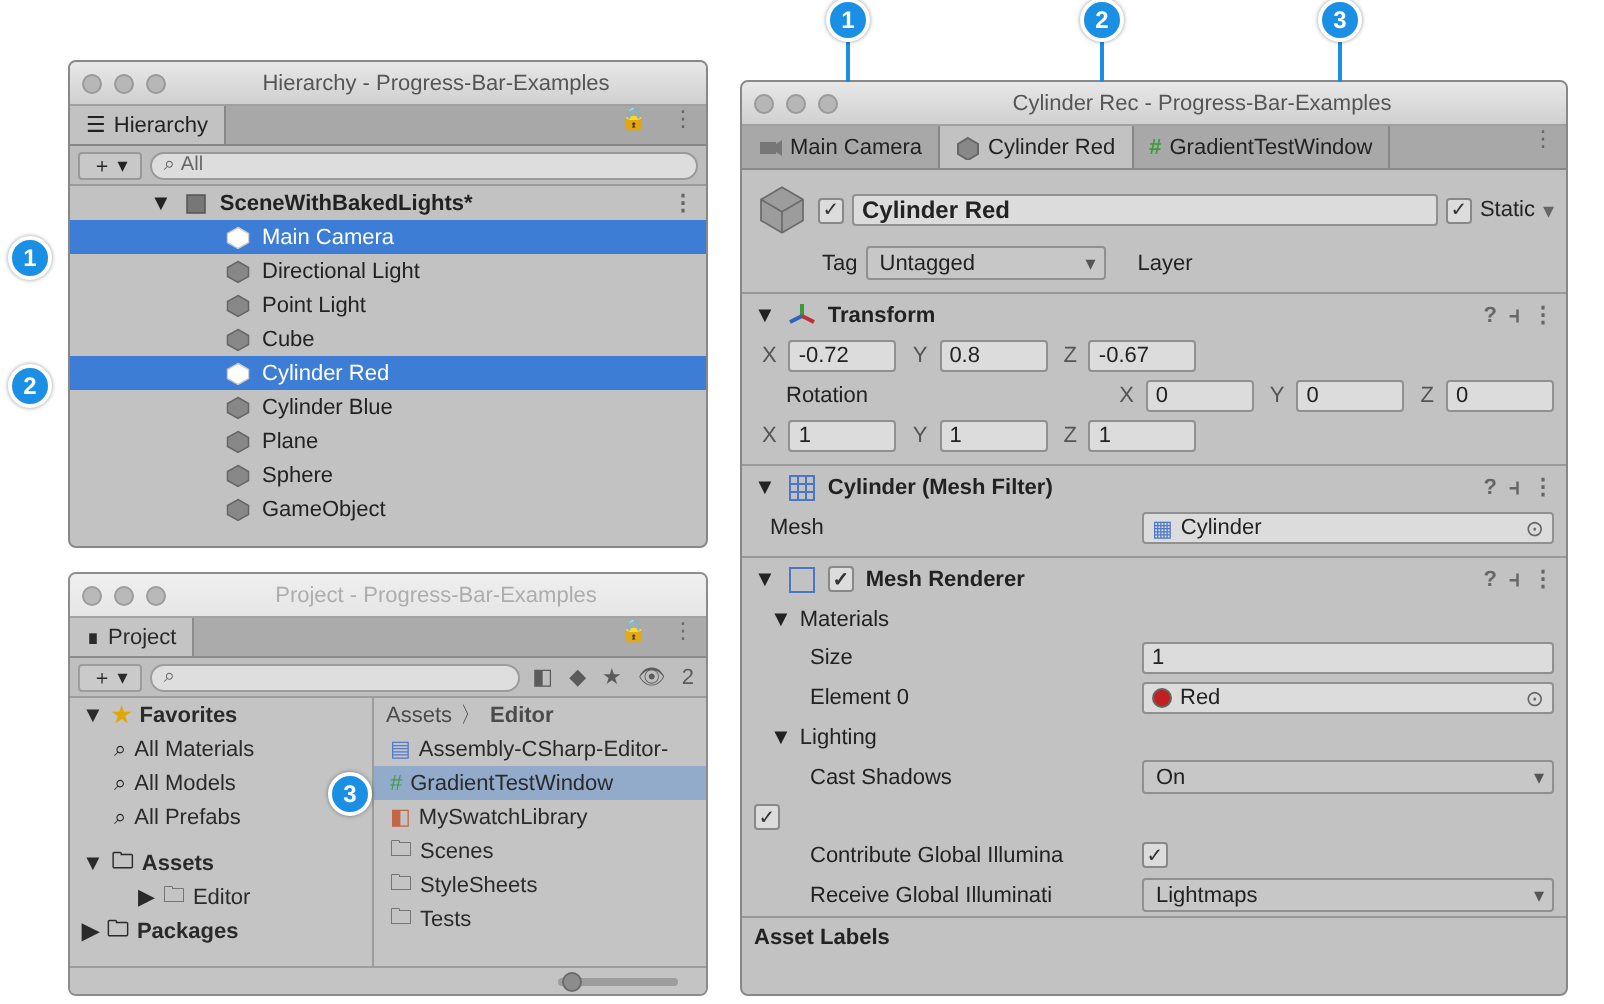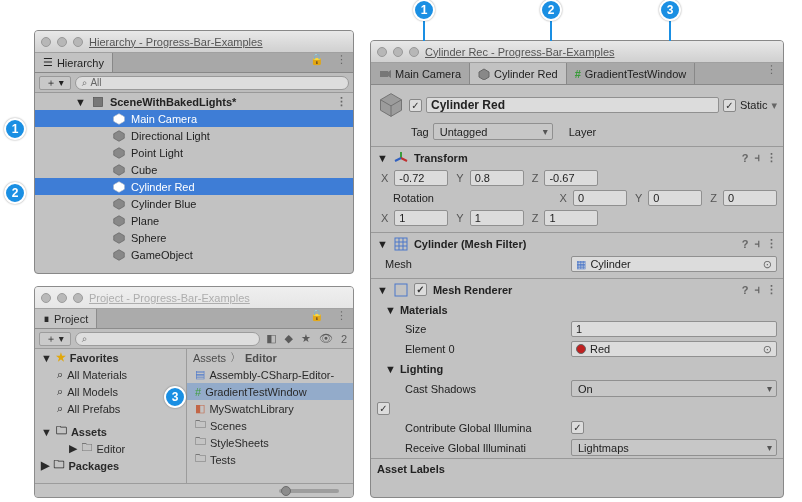--- a/index.html
+++ b/index.html
@@ -4,21 +4,21 @@
 <style>
 * { box-sizing: border-box; font-family: -apple-system, "Segoe UI", Arial, sans-serif; }
 body { margin: 0; background: #fff; width: 802px; height: 502px; position: relative; font-size: 11px; color: #222; }
 
 .panel { position: absolute; background: #c2c2c2; border: 1px solid #888; border-radius: 4px; overflow: hidden; }
 .panel.inactive { opacity: .96; }
 
 
 .titlebar { height: 22px; background: linear-gradient(#e8e8e8,#d0d0d0); border-bottom: 1px solid #a0a0a0; display: flex; align-items: center; padding: 0 6px; gap:6px; }
 .titlebar .dot { width:10px; height:10px; border-radius:50%; background:#b7b7b7; border:1px solid #999; }
-.titlebar .title { flex:1; color:#555; font-size:11px;text-decoration:underline; }
+.titlebar .title { flex:1; text-align:center; color:#555; font-size:11px; }
 
 .tabrow { height:20px; background:#a8a8a8; display:flex; border-bottom:1px solid #888; }
 .tab { display:flex; align-items:center; padding:0 8px; gap:4px; background:#c2c2c2; border-right:1px solid #888; font-size:11px; }
 .tabfill { flex:1; }
 .lock { margin-left:auto; padding:0 6px; color:#666; }
 
 
 .toolbar { height:20px; display:flex; align-items:center; padding:0 4px; gap:4px; background:#bdbdbd; border-bottom:1px solid #999; }
 .dd { background:#c8c8c8; border:1px solid #999; border-radius:2px; padding:0 6px; height:14px; display:flex; align-items:center; font-size:10px;}
 .searchpill { flex:1; height:14px; background:#ddd; border:1px solid #999; border-radius:8px; padding:0 16px 0 6px; font-size:10px; color:#666; display:flex; align-items:center; }
@@ -402,38 +402,38 @@
           </svg>
           <div class="ck">✓</div>
           <span>Mesh Renderer</span>
           <div class="spacer"></div>
           <span class="hicon">?</span>
           <span class="hicon">⫞</span>
           <span class="hicon">⋮</span>
         </div>
       <div class="row">
           <span style="padding-left:8px;font-weight:600">▼ </span>
-          <span style="font-weight:700">Materials</span>
+          <span style="font-weight:400">Materials</span>
         </div>
       <div class="row">
           <div class="lbl sub">Size</div>
           <div class="field">1</div>
         </div>
       <div class="row">
           <div class="lbl sub">Element 0</div>
           <div class="field">
             <span style="width:10px;height:10px;border-radius:50%;background:#c02020;display:inline-block;margin-right:4px;border:1px solid #666"></span>
             <span>Red</span>
             <span style="flex:1"></span>
             <span style="color:#666">⊙</span>
           </div>
         </div>
       <div class="row">
           <span style="padding-left:8px;font-weight:600">▼ </span>
-          <span style="font-weight:700">Lighting</span>
+          <span style="font-weight:400">Lighting</span>
         </div>
       <div class="row">
           <div class="lbl sub">Cast Shadows</div>
           <div class="dropdown">
             <span>On</span>
           </div>
         </div>
       <div class="row">
           <div class="ck">✓</div>
         </div>

